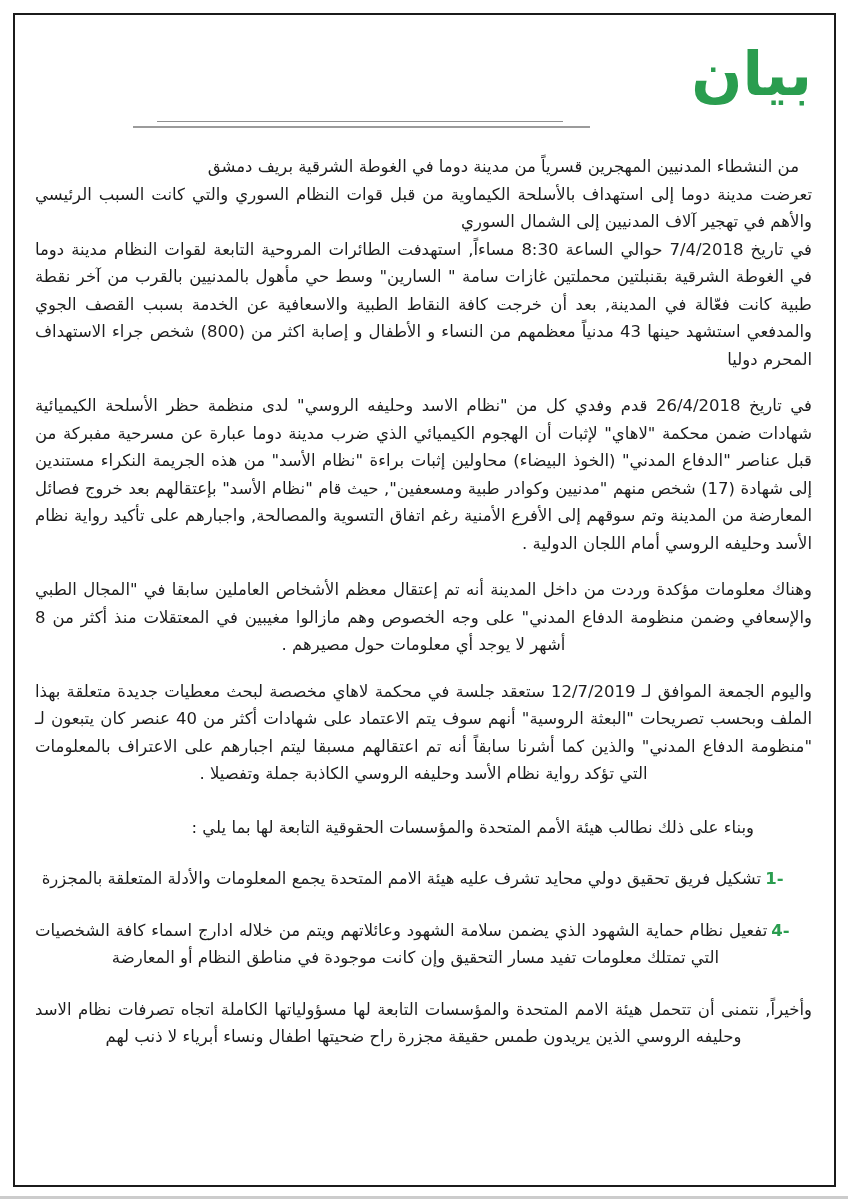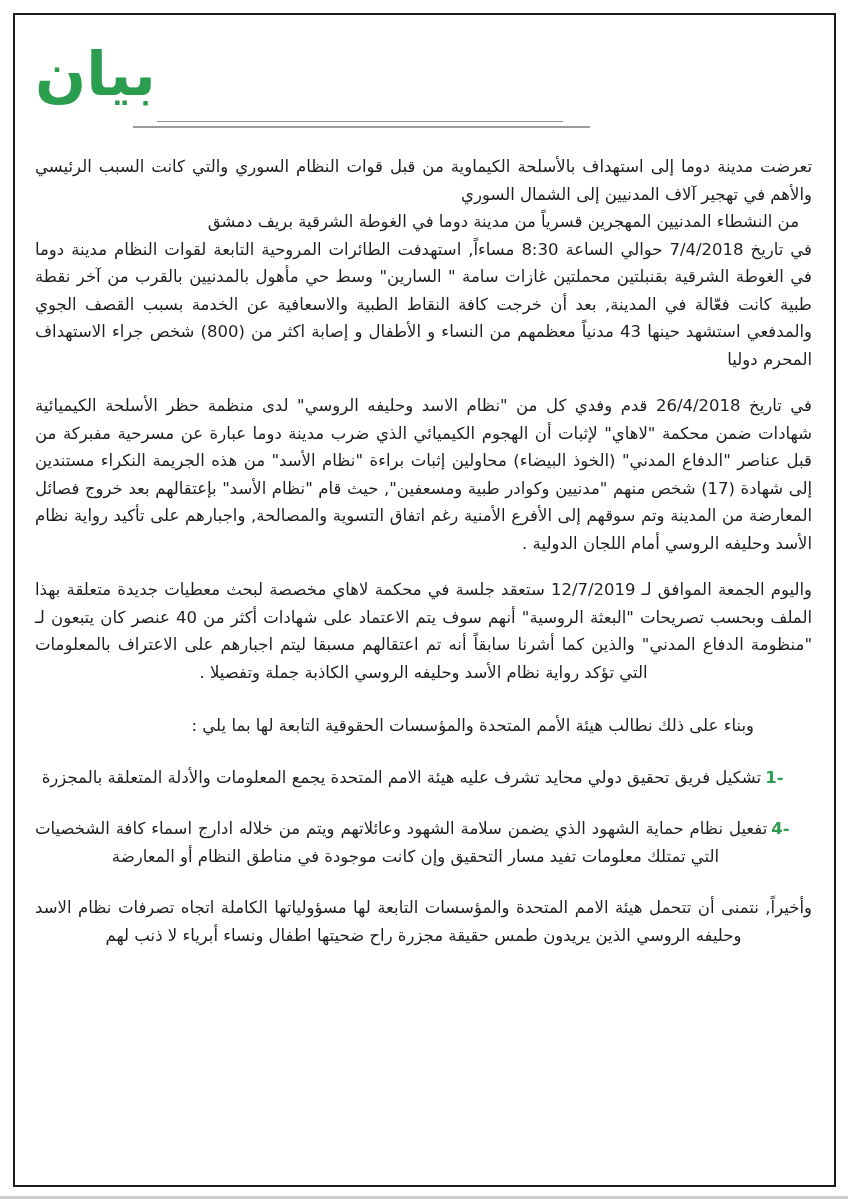--- a/index.html
+++ b/index.html
@@ -13,21 +13,21 @@
     border:2px solid #1b1b1b; box-sizing:border-box; pointer-events:none;
   }
   .page-bottom-edge {
     position:absolute; bottom:0; left:0; right:0; height:3px; background:#cccccc;
   }
   .content {
     position:absolute; top:15px; left:35px; right:36px; bottom:14px;
     direction:rtl;
   }
   .doc-title {
-    text-align:left; color:var(--accent); font-weight:bold;
+    text-align:right; color:var(--accent); font-weight:bold;
     font-size:60px; line-height:1.1; margin-top:26px; margin-bottom:12px;
   }
   .separator { position:relative; height:34px; margin-top:12px; }
   .sep-line-top {
     position:absolute; top:2px; left:122px; width:406px; height:1px; background:#8f8f8f;
   }
   .sep-line-bottom {
     position:absolute; top:7px; left:98px; width:457px; height:2px; background:#9b9b9b;
   }
   .body-text { font-size:16.5px; line-height:27.5px; }
@@ -54,29 +54,32 @@
   <h1 class="doc-title">بيان</h1>
 
   <div class="separator">
     <div class="sep-line-top"></div>
     <div class="sep-line-bottom"></div>
   </div>
 
   <div class="body-text">
 
     <div class="pgroup">
+      <p class="para para-opening">من النشطاء المدنيين المهجرين قسرياً من مدينة دوما في الغوطة الشرقية بريف دمشق</p>
       <p class="para align-right-last">تعرضت مدينة دوما إلى استهداف بالأسلحة الكيماوية من قبل قوات النظام السوري والتي كانت السبب الرئيسي والأهم في تهجير آلاف المدنيين إلى الشمال السوري</p>
-      <p class="para para-opening">من النشطاء المدنيين المهجرين قسرياً من مدينة دوما في الغوطة الشرقية بريف دمشق</p>
       <p class="para align-right-last">في تاريخ 7/4/2018 حوالي الساعة 8:30 مساءاً, استهدفت الطائرات المروحية التابعة لقوات النظام مدينة دوما في الغوطة الشرقية بقنبلتين محملتين غازات سامة " السارين" وسط حي مأهول بالمدنيين بالقرب من آخر نقطة طبية كانت فعّالة في المدينة, بعد أن خرجت كافة النقاط الطبية والاسعافية عن الخدمة بسبب القصف الجوي والمدفعي استشهد حينها 43 مدنياً معظمهم من النساء و الأطفال و إصابة اكثر من (800) شخص جراء الاستهداف المحرم دوليا</p>
     </div>
 
     <div class="pgroup">
       <p class="para align-right-last">في تاريخ 26/4/2018 قدم وفدي كل من "نظام الاسد وحليفه الروسي"  لدى منظمة حظر الأسلحة الكيميائية شهادات ضمن محكمة "لاهاي" لإثبات أن الهجوم الكيميائي الذي ضرب مدينة دوما عبارة عن مسرحية مفبركة من قبل عناصر "الدفاع المدني" (الخوذ البيضاء) محاولين إثبات براءة "نظام الأسد" من هذه الجريمة النكراء مستندين إلى شهادة (17) شخص منهم "مدنيين وكوادر طبية ومسعفين", حيث قام "نظام الأسد" بإعتقالهم بعد خروج فصائل المعارضة من المدينة وتم سوقهم إلى الأفرع الأمنية رغم اتفاق التسوية والمصالحة, واجبارهم على تأكيد رواية نظام الأسد وحليفه الروسي أمام اللجان الدولية  .</p>
     </div>
 
+    <div class="pgroup">
+      <p class="para align-center-last">وهناك معلومات مؤكدة وردت من داخل المدينة أنه تم إعتقال معظم الأشخاص العاملين سابقا في "المجال الطبي والإسعافي وضمن منظومة الدفاع المدني" على وجه الخصوص وهم مازالوا  مغيبين في المعتقلات منذ أكثر من 8 أشهر لا يوجد أي معلومات حول مصيرهم   .</p>
+    </div>
 
     <div class="pgroup">
       <p class="para align-center-last">واليوم الجمعة الموافق لـ 12/7/2019  ستعقد جلسة في محكمة لاهاي مخصصة لبحث معطيات جديدة متعلقة بهذا الملف وبحسب تصريحات "البعثة الروسية" أنهم سوف يتم الاعتماد على شهادات أكثر من 40 عنصر كان يتبعون لـ "منظومة الدفاع المدني" والذين كما أشرنا سابقاً أنه تم اعتقالهم مسبقا ليتم اجبارهم على الاعتراف بالمعلومات التي تؤكد رواية نظام الأسد وحليفه الروسي الكاذبة جملة وتفصيلا  .</p>
     </div>
 
     <p class="demands-intro">وبناء على ذلك نطالب هيئة الأمم المتحدة والمؤسسات الحقوقية التابعة لها بما يلي  :</p>
 
     <div id="demands-list">
   <p class="demand"><span class="demand-num">1- </span><span class="demand-text">تشكيل فريق تحقيق دولي محايد تشرف عليه هيئة الامم المتحدة يجمع المعلومات والأدلة المتعلقة بالمجزرة</span></p>
 

